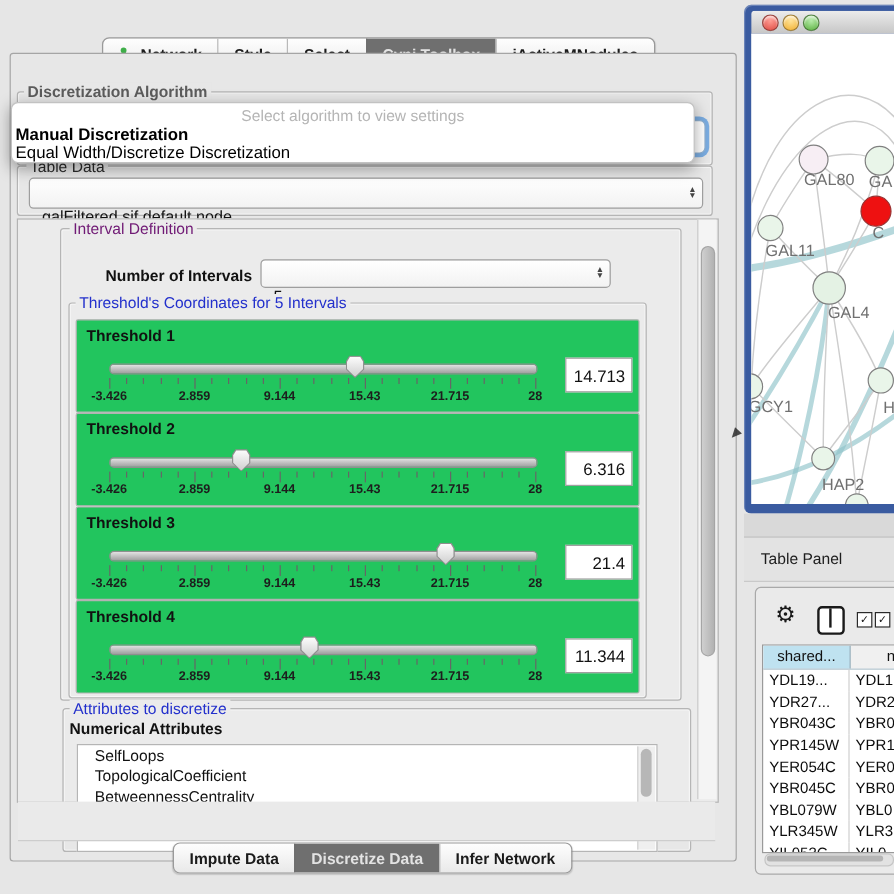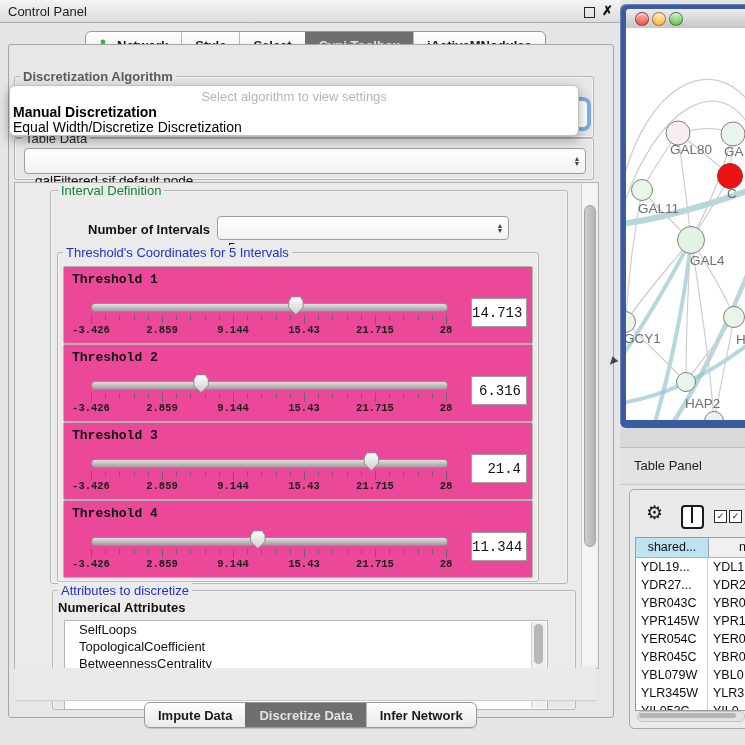--- a/index.html
+++ b/index.html
@@ -47,29 +47,29 @@
   .combo .val{padding-left:10px;flex:1;margin-top:39px;}
   .spin{width:16px;display:flex;flex-direction:column;align-items:center;justify-content:center;line-height:5px;font-size:7px;color:#444;}
   #tabledata-combo{left:24px;top:148px;width:560px;height:24px;}
 
   
   #scrollpanel{left:14px;top:182px;width:583px;height:485px;background:#ebebeb;border:1px solid #b3b3b3;overflow:hidden;}
   #vscroll{left:581px;top:183px;width:15px;height:483px;background:#f4f4f4;border-left:1px solid #c9c9c9;}
   #vscroll .thumb{position:absolute;left:2px;top:22px;width:10px;height:340px;border-radius:6px;background:linear-gradient(90deg,#cfcfcf,#b2b2b2);border:1px solid #a5a5a5;}
 
   #interval-group{left:50px;top:190px;width:516px;height:392px;}
-  #interval-title{left:58px;top:183px;color:#15803d;}
+  #interval-title{left:58px;top:183px;color:#701a75;}
   #noi-label{left:88px;top:222px;font-size:13px;font-weight:bold;color:#111;}
   #noi-combo{left:217px;top:216px;width:290px;height:22px;}
 
   #thr-group{left:57px;top:252px;width:480px;height:328px;}
   #thr-title{left:63px;top:245px;color:#2330cc;background:#ebebeb;}
   .grouptitle.inpanel{background:#ebebeb;}
 
-  .thr-panel{position:absolute;left:63px;width:468px;height:76px;background:#ec4899;border:1px solid #b3b3b3;border-radius:2px;font-family:Liberation Mono, monospace;}
+  .thr-panel{position:absolute;left:63px;width:468px;height:76px;background:#22c55e;border:1px solid #b3b3b3;border-radius:2px;}
   .thr-label{position:absolute;left:8px;top:5px;font-size:13px;font-weight:bold;color:#111;}
   .track{position:absolute;left:27px;top:36px;width:355px;height:7px;border-radius:4px;background:linear-gradient(#e2e2e2,#9f9f9f);border:1px solid #8f8f8f;}
   .thumbo{position:absolute;top:29px;width:16px;height:19px;clip-path:polygon(50% 100%,2% 62%,2% 26%,20% 2%,80% 2%,98% 26%,98% 62%);background:#8e8e8e;}
   .thumbi{position:absolute;left:1px;top:1px;width:14px;height:17px;clip-path:polygon(50% 100%,2% 62%,2% 26%,20% 2%,80% 2%,98% 26%,98% 62%);background:linear-gradient(#fdfdfd,#cfcfcf);}
   .tick{position:absolute;top:48px;width:1px;background:#666;}
   .ticklab{position:absolute;top:57px;font-size:10.5px;font-weight:bold;color:#1d1d1d;transform:translateX(-50%);white-space:nowrap;}
   .valbox{position:absolute;left:407px;top:31px;width:56px;height:29px;background:#fff;border:1px solid #9f9f9f;font-size:14px;color:#111;text-align:right;line-height:29px;padding-right:5px;box-sizing:border-box;}
 
   #attr-group{left:52px;top:590px;width:522px;height:118px;}
   #attr-title{left:58px;top:583px;color:#2330cc;}
@@ -109,25 +109,20 @@
   #tp-hscroll{left:637px;top:711px;width:106px;height:9px;background:#e2e2e2;border-radius:5px;border:1px solid #c5c5c5;}
   #tp-hscroll .thumb{position:absolute;left:1px;top:1px;width:97px;height:5px;border-radius:4px;background:#b5b5b5;}
 
   .net-icon{width:13px;height:13px;display:inline-block;}
 </style>
 </head>
 <body>
 
 <div id="root">
 
-  <div class="abs" id="titlebar">
-    <div class="abs" id="title">Control Panel</div>
-    <div class="abs" id="float-btn"></div>
-    <div class="abs" id="close-btn">✗</div>
-  </div>
 
   <div class="abs segbar" id="top-tabs">
       <div class="seg">
         <svg viewBox="0 0 13 13" class="net-icon">
           <line x1="4" y1="3" x2="9" y2="10" stroke="#888" stroke-width="1"></line>
           <line x1="4" y1="3" x2="4" y2="10" stroke="#888" stroke-width="1"></line>
           <circle cx="4" cy="3" r="2.4" fill="#3fae49"></circle>
           <circle cx="4" cy="10" r="2.2" fill="#3fae49"></circle>
           <circle cx="9" cy="10" r="2.2" fill="#3fae49"></circle>
         </svg>

